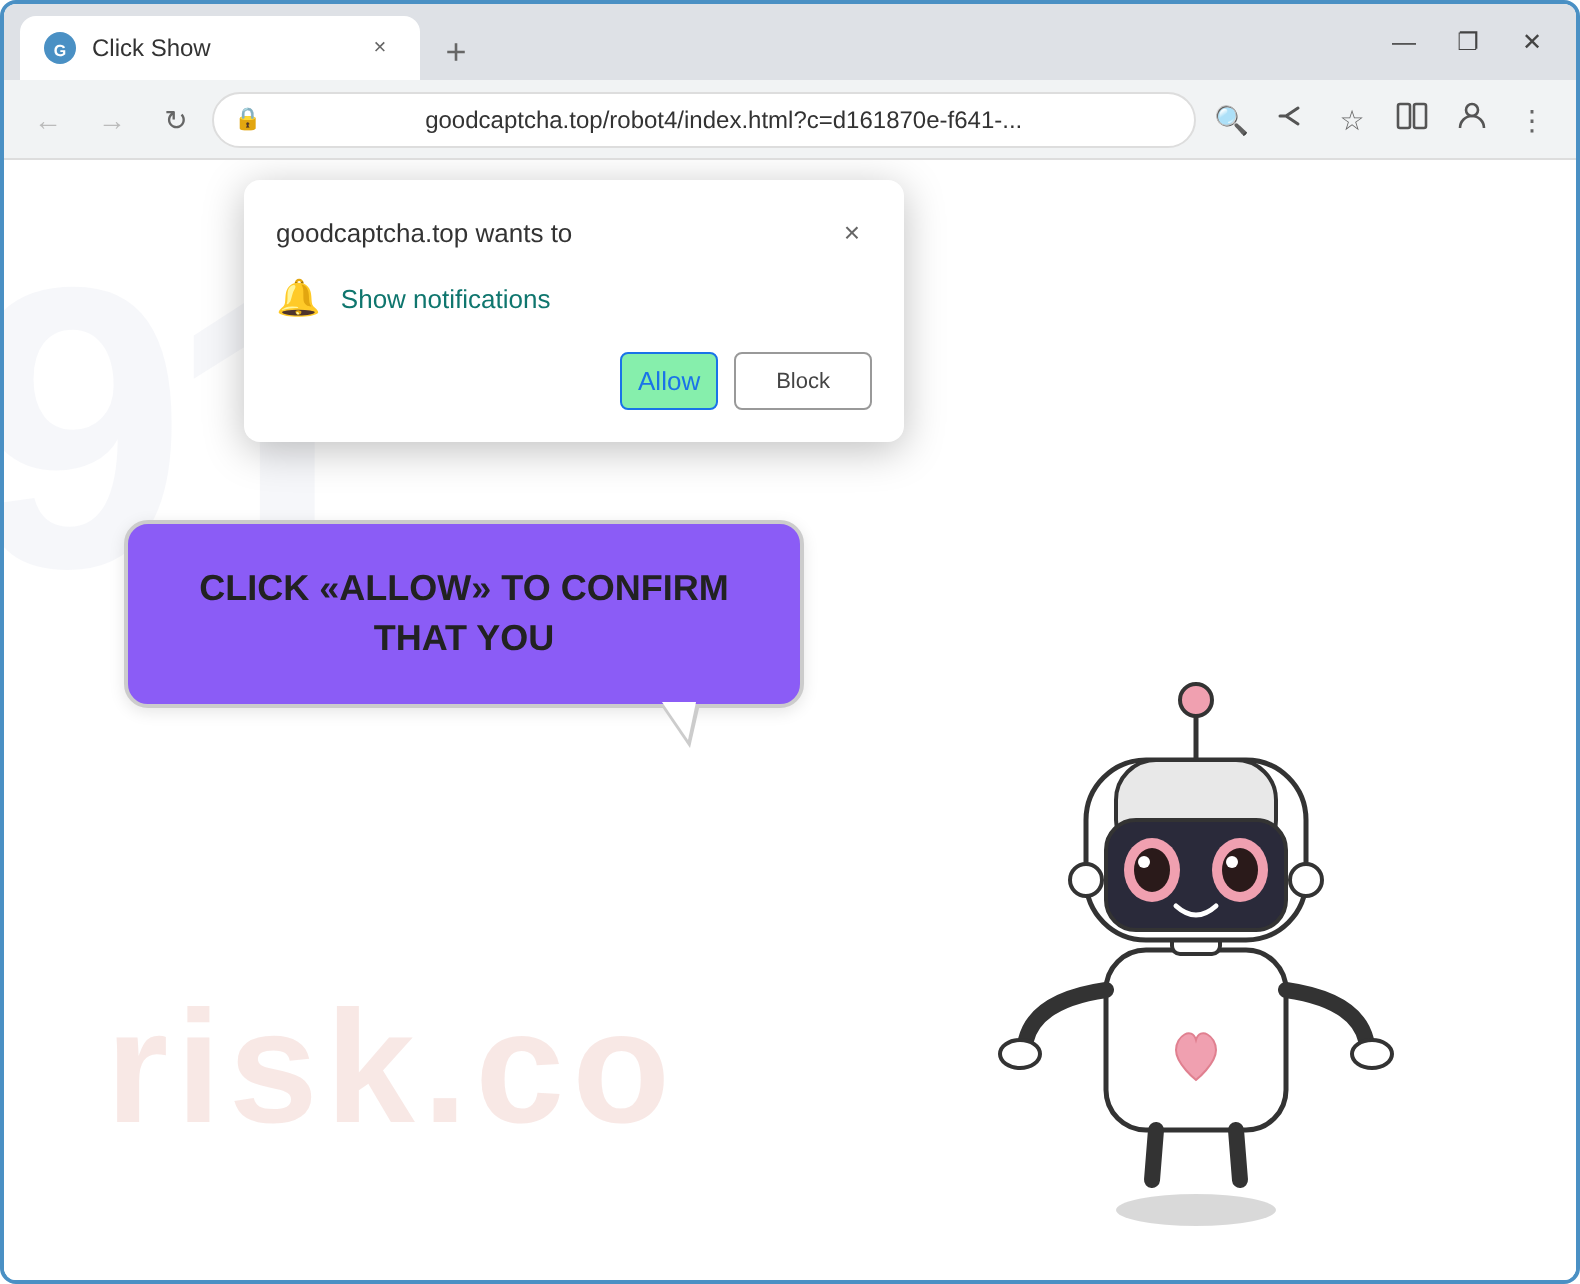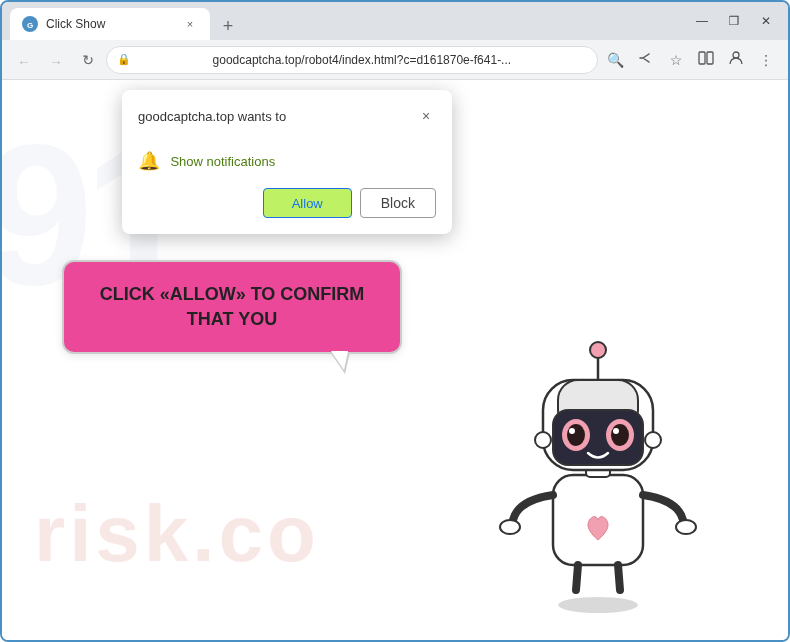--- a/index.html
+++ b/index.html
@@ -188,21 +188,21 @@
     .page-content {
       flex: 1;
       background: #fff;
       position: relative;
       overflow: hidden;
     }
 
     .watermark-text-risk {
       position: absolute;
       bottom: 60px;
-      left: 32px;
+      left: 51px;
       font-size: 80px;
       font-weight: bold;
       color: rgba(210, 100, 80, 0.15);
       letter-spacing: 4px;
     }
 
     .watermark-numbers {
       position: absolute;
       top: 20px;
       left: -20px;
@@ -222,21 +222,21 @@
       border-radius: 8px;
       box-shadow: 0 4px 20px rgba(0,0,0,0.25);
       z-index: 10;
       padding: 16px;
     }
 
     .popup-header {
       display: flex;
       align-items: center;
       justify-content: space-between;
-      margin-bottom: 24px;
+      margin-bottom: 12px;
     }
 
     .popup-title {
       font-size: 13px;
       color: #333;
       font-weight: 400;
     }
 
     .popup-close {
       width: 20px;
@@ -257,55 +257,55 @@
       margin-bottom: 16px;
     }
 
     .bell-icon {
       font-size: 18px;
       color: #555;
     }
 
     .notification-label {
       font-size: 13px;
-      color: #4d7c0f;
+      color: #0f766e;
     }
 
     .popup-buttons {
       display: flex;
       gap: 8px;
       justify-content: flex-end;
     }
 
     .btn-allow {
-      padding: 6px 28px;
+      padding: 6px 8px;
       border: 1px solid #1a73e8;
       border-radius: 4px;
-      background: #bef264;
+      background: #86efac;
       color: #1a73e8;
       font-size: 13px;
       cursor: pointer;
     }
 
     .btn-block {
       padding: 6px 20px;
       border: 1px solid #999;
       border-radius: 4px;
       background: #fff;
       color: #444;
-      font-size: 14px;
+      font-size: 11px;
       cursor: pointer;
     }
 
     
     .speech-bubble {
       position: absolute;
       top: 180px;
       left: 60px;
-      background: #ec4899;
+      background: #8b5cf6;
       border: 2px solid #ccc;
       border-radius: 12px;
       padding: 20px 30px;
       max-width: 340px;
       text-align: center;
       box-shadow: 0 2px 8px rgba(0,0,0,0.1);
     }
 
     .speech-bubble::after {
       content: '';

